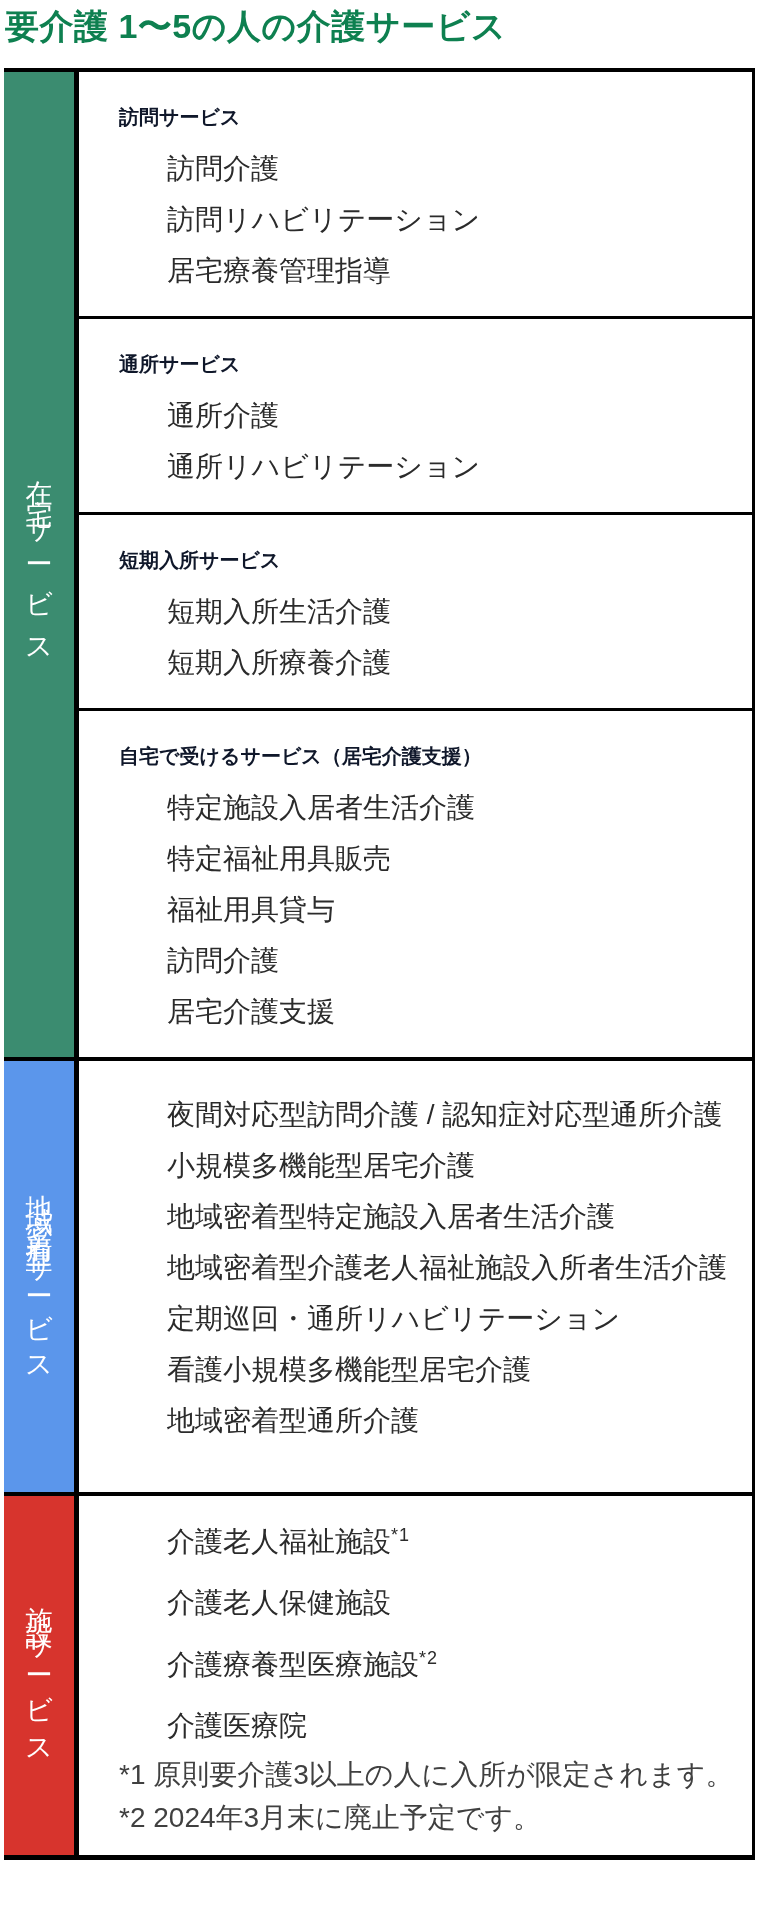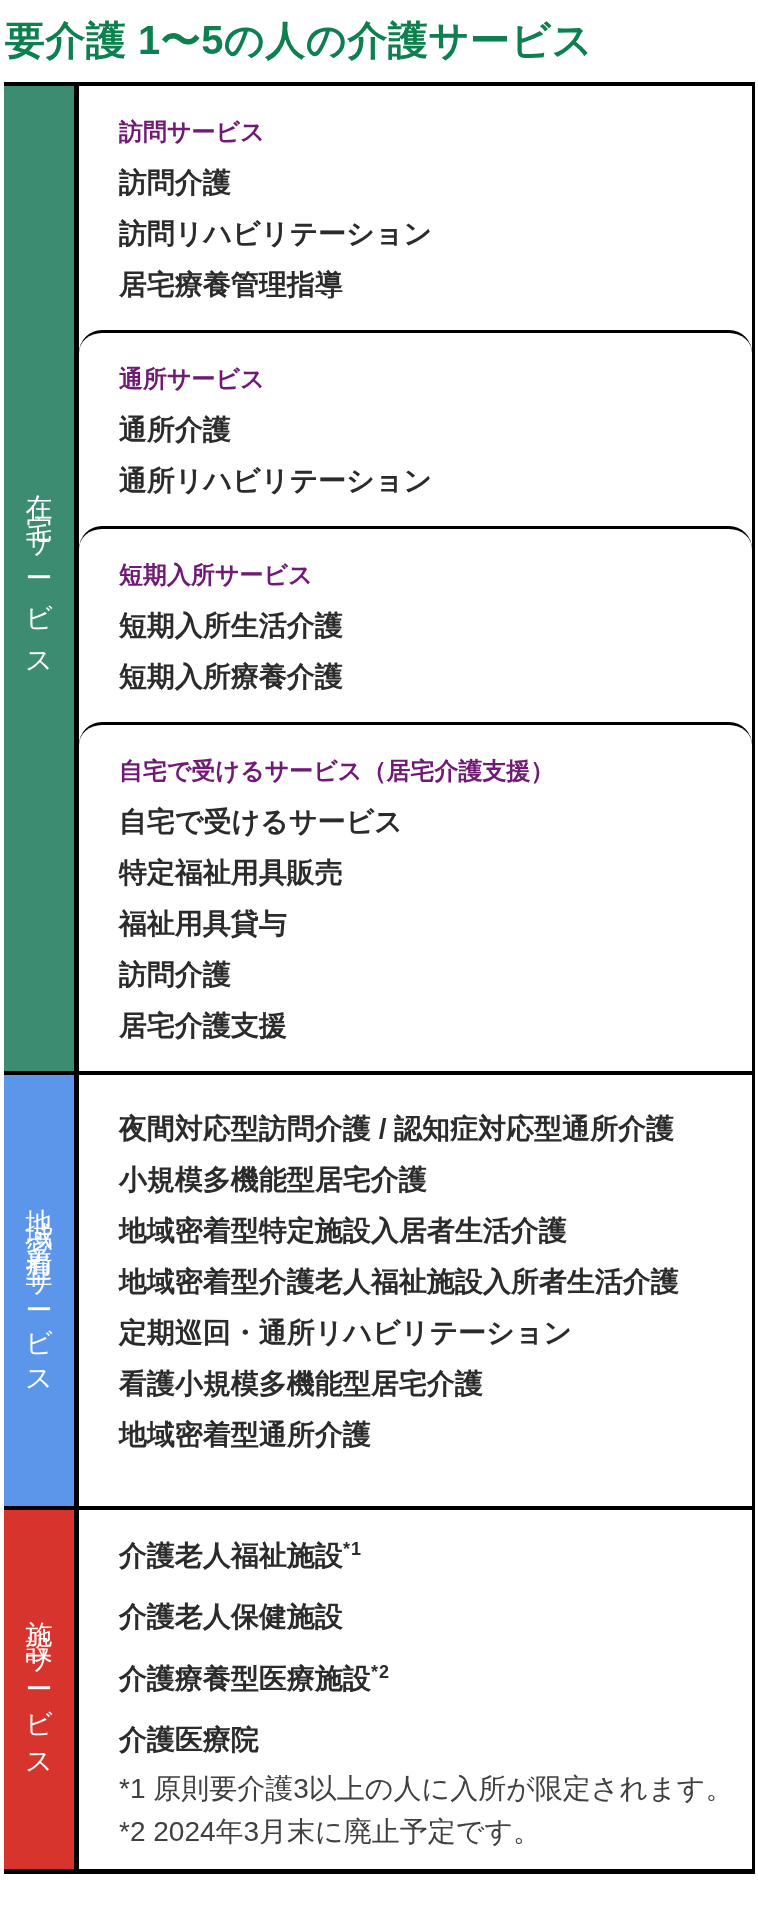--- a/index.html
+++ b/index.html
@@ -6,23 +6,23 @@
     margin: 0;
     padding: 0;
     background: #ffffff;
     width: 758px;
     font-family: "Liberation Sans", "DejaVu Sans", sans-serif;
   }
   .page { width: 758px; }
 
   .title {
     margin: 0;
-    padding: 16px 0 0 5px;
+    padding: 2px 0 0 5px;
     color: #0e8050;
-    font-size: 40px;
+    font-size: 34px;
     line-height: 48px;
     font-weight: 700;
     letter-spacing: 0.5px;
   }
 
   .care-table {
     margin: 18px 0 0 4px;
     width: 751px;
     box-sizing: border-box;
     border-top: 4px solid #000;
@@ -53,33 +53,34 @@
     color: #ffffff;
     font-size: 27px;
   }
   .ls-home      { letter-spacing: 20px; }
   .ls-community { letter-spacing: 13px; }
   .ls-facility  { letter-spacing: 15px; }
 
   .content { flex: 1 1 auto; min-width: 0; }
 
   .subsection { padding: 20px 8px 20px 40px; }
-  .subsection + .subsection { border-top: 3px solid #000; border-radius: 23px; }
+  .subsection + .subsection { border-top: 3px solid #000; }
 
   .heading {
-    font-size: 24px;
+    font-size: 20px;
     font-weight: 700;
-    color: #701a75;
+    color: #0f172a;
     line-height: 51px;
   }
   .item {
     font-size: 28px;
-    font-weight: 700;
+    font-weight: 400;
     color: #2b2b2b;
     line-height: 51px;
+    margin-left: 48px;
   }
 
   .sec-community .content { padding: 28px 8px 46px 40px; }
 
   .sec-facility .content { padding: 12px 8px 16px 40px; }
   .sec-facility .item { line-height: 55px; }
 
   .fn-mark {
     font-size: 18px;
     color: #2b2b2b;
@@ -122,21 +123,21 @@
         </div>
 
         <div class="subsection">
           <div class="heading">短期入所サービス</div>
           <div class="item">短期入所生活介護</div>
           <div class="item">短期入所療養介護</div>
         </div>
 
         <div class="subsection">
           <div class="heading">自宅で受けるサービス（居宅介護支援）</div>
-          <div class="item">自宅で受けるサービス</div>
+          <div class="item">特定施設入居者生活介護</div>
           <div class="item">特定福祉用具販売</div>
           <div class="item">福祉用具貸与</div>
           <div class="item">訪問介護</div>
           <div class="item">居宅介護支援</div>
         </div>
 
       </div>
     </section>
 
     <section class="sec sec-community">

